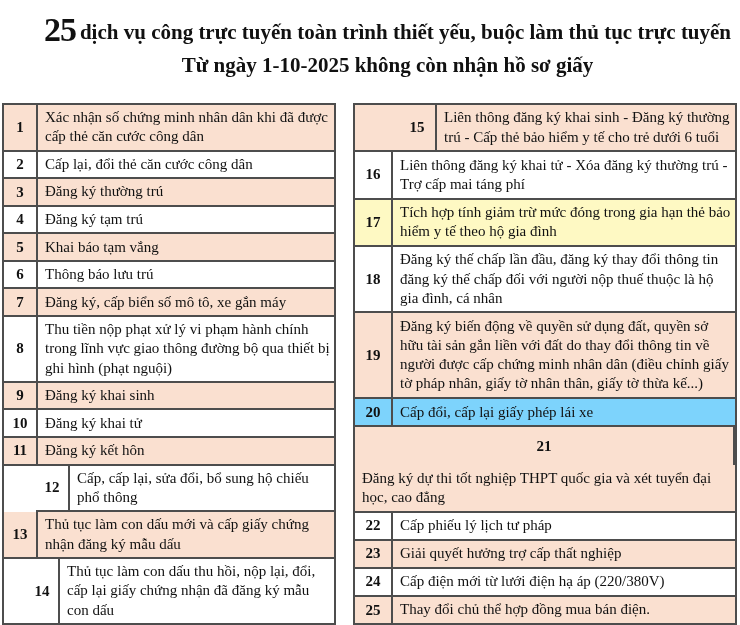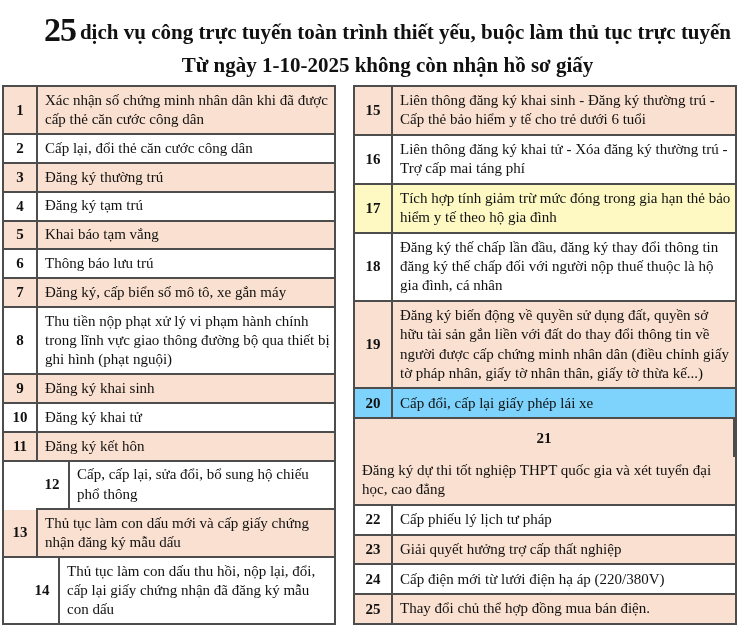--- a/index.html
+++ b/index.html
@@ -15,21 +15,21 @@
     width: 740px;
     height: 625px;
     display: flex;
     flex-direction: column;
   }
   .title-block {
     padding: 8px 6px 6px 6px;
     text-align: center;
     font-weight: bold;
     line-height: 1.3;
-    height: 85px;
+    height: 103px;
     margin-left: 35px;
   }
   .title-line1 {
     font-size: 21px;
     white-space: nowrap;
   }
   .title-number {
     font-size: 34px;
     font-weight: bold;
     vertical-align: -2px;
@@ -175,21 +175,21 @@
           </div>
         </div>
         <div class="row" style="background: rgb(255, 255, 255); padding-left: 22px;">
           <div class="num">14</div>
           <div class="label">
             <span>Thủ tục làm con dấu thu hồi, nộp lại, đổi, cấp lại giấy chứng nhận đã đăng ký mẫu con dấu</span>
           </div>
         </div>
       </div>
     <div class="svc-table right">
-        <div class="row alt" style="background: rgb(250, 224, 208);">
+        <div class="row alt" style="background: rgb(250, 224, 208); padding-left: 44px;">
           <div class="num">15</div>
           <div class="label">
             <span>Liên thông đăng ký khai sinh - Đăng ký thường trú - Cấp thẻ bảo hiểm y tế cho trẻ dưới 6 tuổi</span>
           </div>
         </div>
         <div class="row" style="background: rgb(255, 255, 255);">
           <div class="num">16</div>
           <div class="label">
             <span>Liên thông đăng ký khai tử - Xóa đăng ký thường trú - Trợ cấp mai táng phí</span>
           </div>

